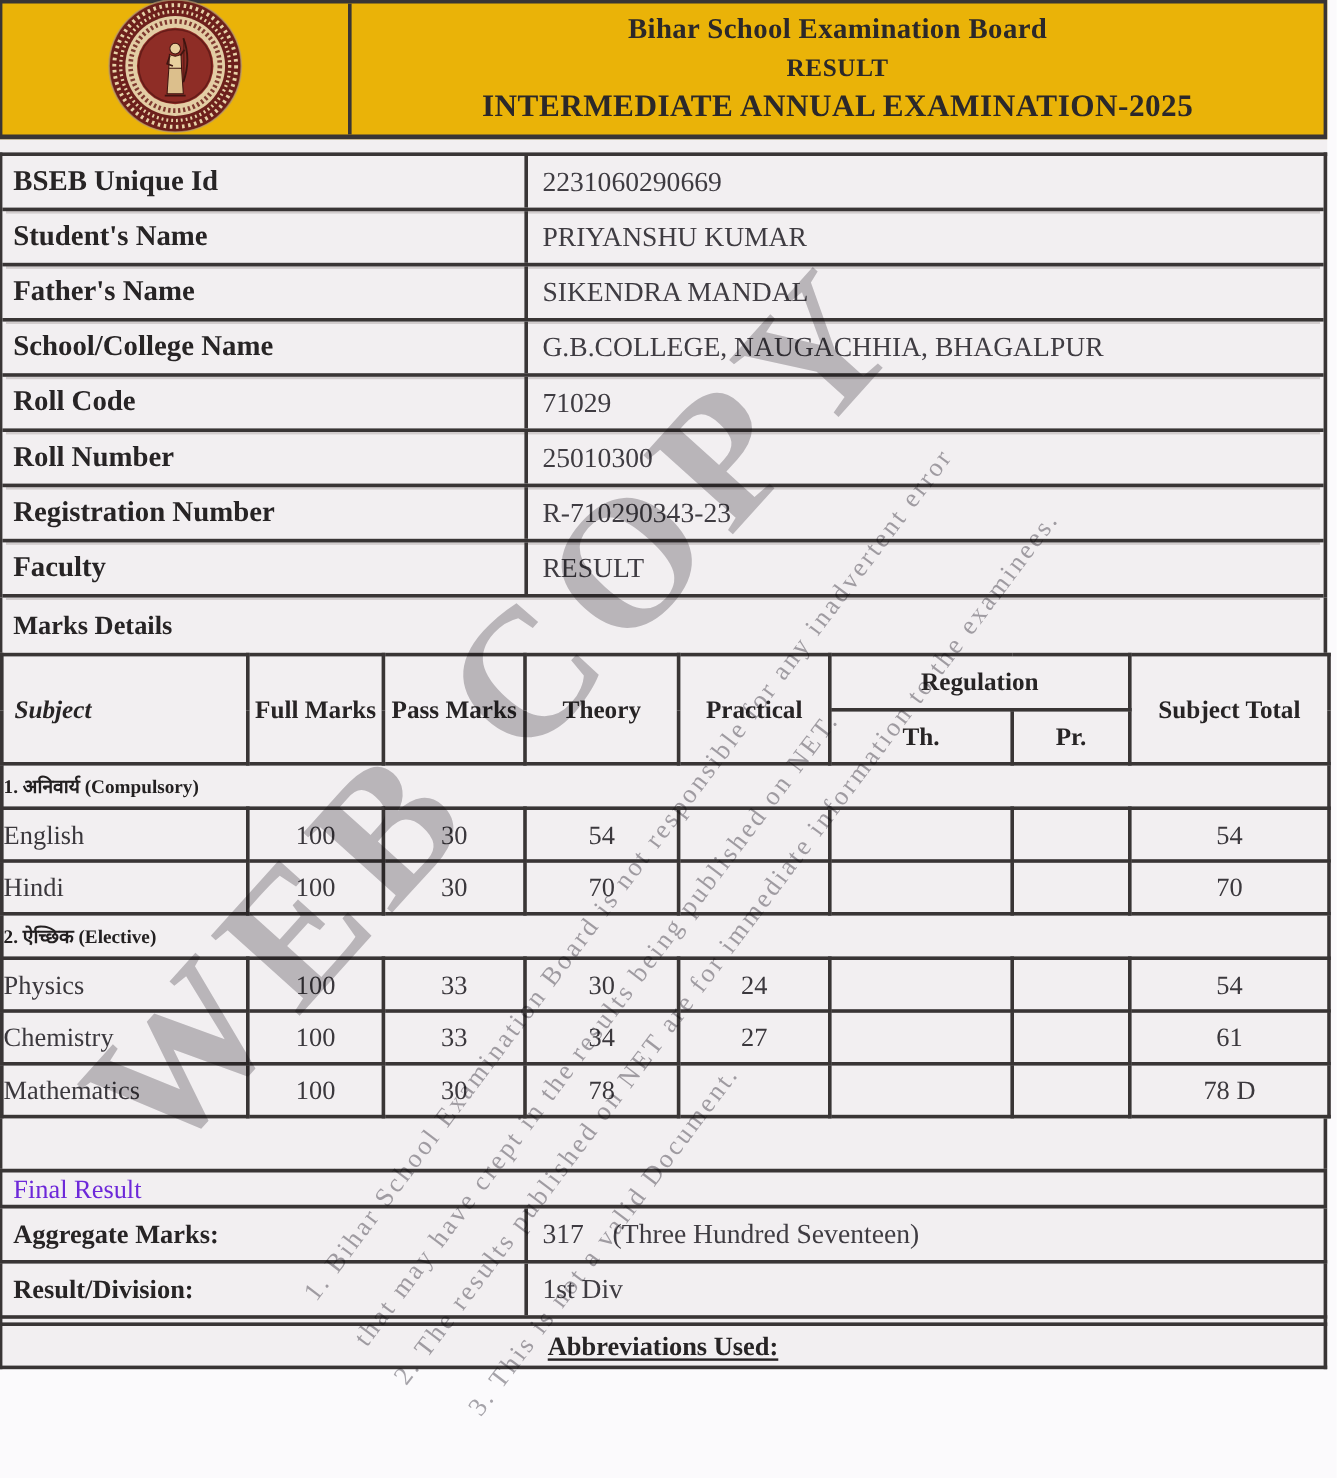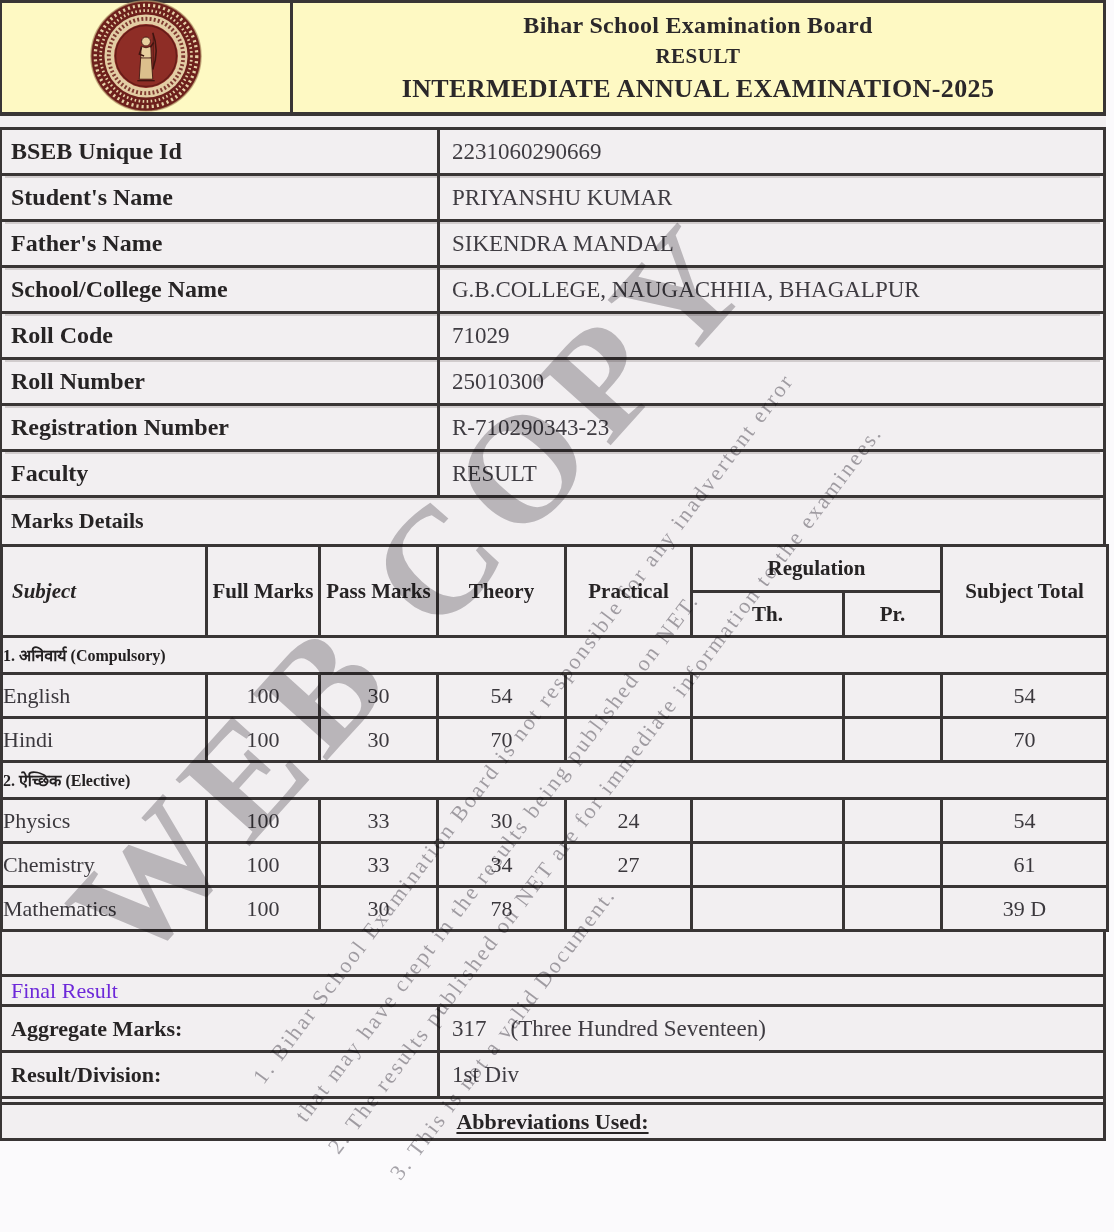--- a/index.html
+++ b/index.html
@@ -18,21 +18,21 @@
   .doc *{box-sizing:border-box;}
   :root{--ln:#393535;}
 
   
   .header-band{
     display:flex;height:116px;
     border-top:3px solid var(--ln);
     border-bottom:4px solid var(--ln);
     border-left:2px solid var(--ln);
     border-right:3px solid var(--ln);
-    background:#fef9c3;
+    background:#eab308;
   }
   .logo-cell{
     width:291px;border-right:3px solid var(--ln);
     display:flex;align-items:center;justify-content:center;
   }
   .title-cell{
     flex:1;display:flex;flex-direction:column;
     align-items:center;justify-content:center;gap:5px;
   }
   .title-line1{font-size:24px;font-weight:bold;color:#2b282a;letter-spacing:.3px;}
@@ -317,21 +317,21 @@
         <td class="num">61</td>
       </tr>
       <tr class="datarow">
         <td class="subject">Mathematics</td>
         <td class="num">100</td>
         <td class="num">30</td>
         <td class="num">78</td>
         <td class="num"></td>
         <td class="num"></td>
         <td class="num"></td>
-        <td class="num">39 D</td>
+        <td class="num">78 D</td>
       </tr>
     </tbody>
       </table>
 
     <div class="spacer-row"></div>
 
     <div class="final-row">Final Result</div>
     <div class="kv-row">
       <div class="kv-label">Aggregate Marks:</div>
       <div class="kv-value">

